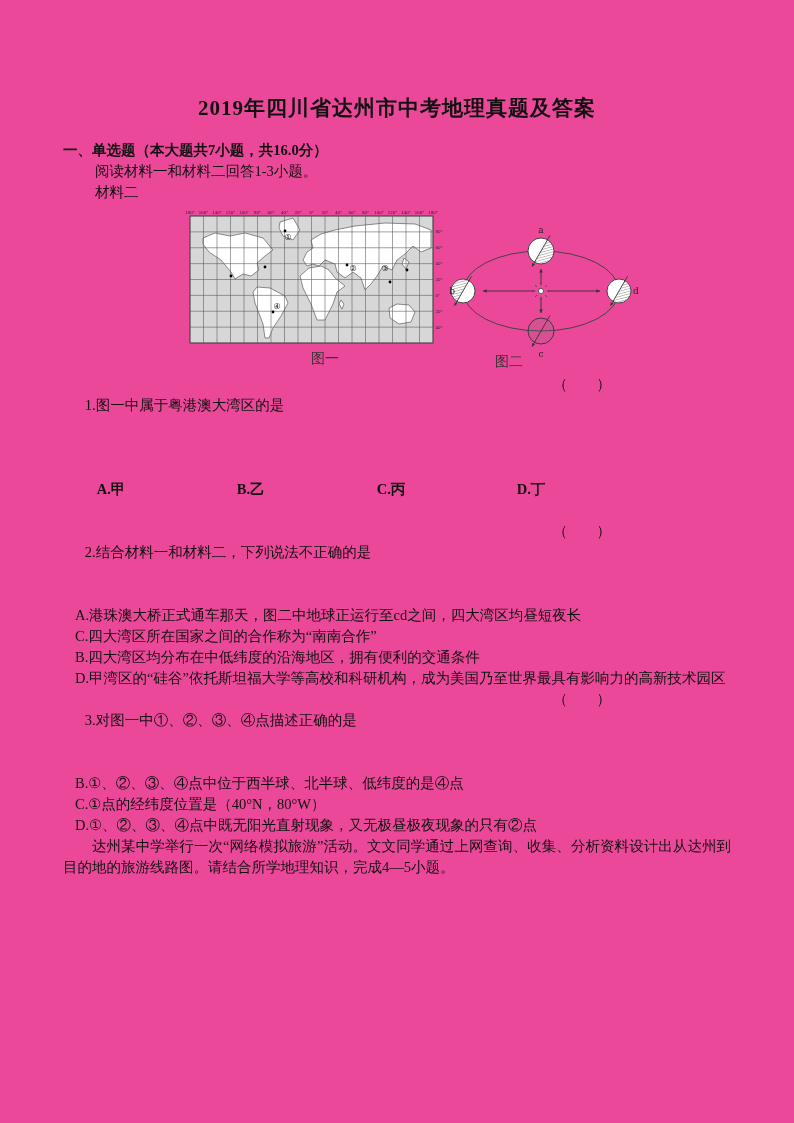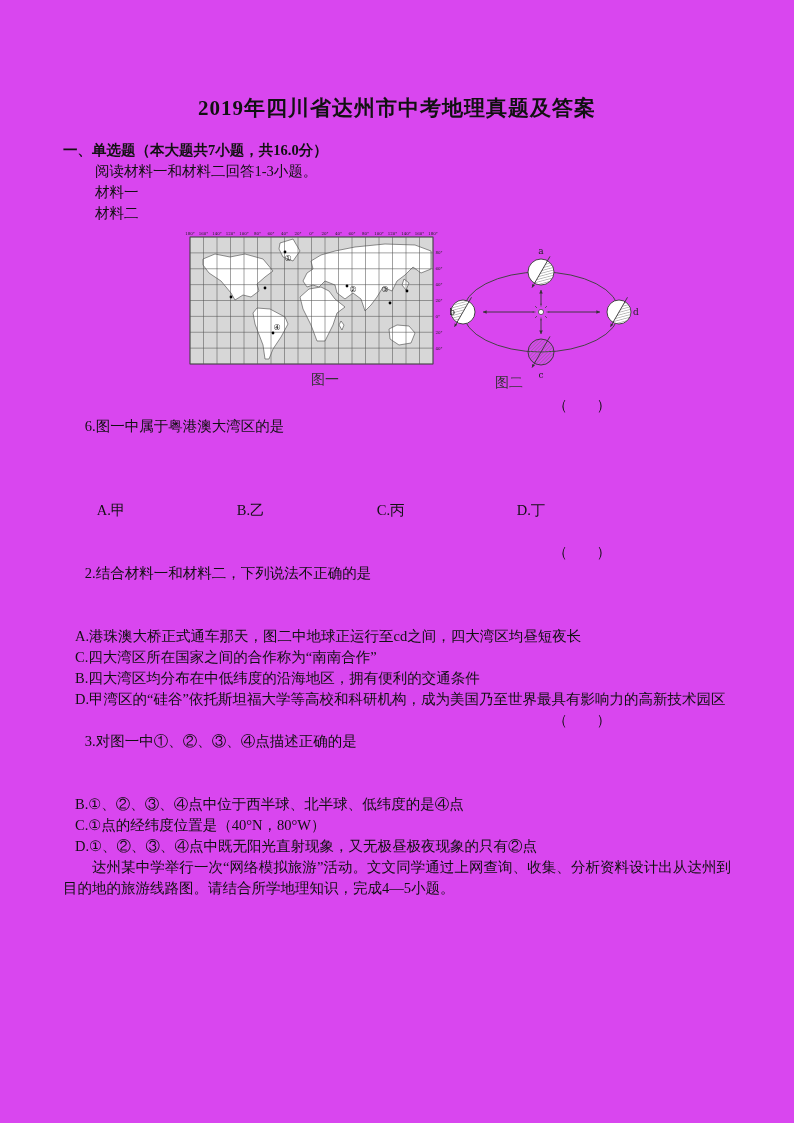--- a/index.html
+++ b/index.html
@@ -1,47 +1,46 @@
 <!DOCTYPE html>
 <html><head>
 <meta charset="utf-8">
 <style>
   html,body{margin:0;padding:0;background:#e8e8e8;}
-  .page{position:relative;width:794px;height:1123px;background:#d946ef;margin:0 auto;
+  .page{position:relative;width:794px;height:1123px;background:#ec4899;margin:0 auto;
         font-family:"Liberation Serif","DejaVu Serif",serif;color:#111;overflow:hidden;}
   .title{position:absolute;top:94px;left:0;width:794px;margin:0;text-align:center;
          font-size:21px;font-weight:bold;letter-spacing:1px;}
   .content{position:absolute;left:63px;top:140px;width:668px;font-size:14.5px;line-height:21px;}
   .line{white-space:pre-wrap;}
   .bold{font-weight:bold;}
   .ind{padding-left:32px;}
   .para{margin:0;text-indent:2em;text-align:justify;}
   .figures{position:relative;height:166px;margin-top:5px;}
   .map-svg{position:absolute;left:122px;top:0;}
   .orbit-svg{position:absolute;left:387px;top:8px;}
   .cap1{position:absolute;left:212px;top:140px;width:100px;text-align:center;font-size:14px;color:#333;}
   .cap2{position:absolute;left:432px;top:143px;width:100px;text-align:left;font-size:14px;color:#333;}
   .qstem{position:relative;}
   .bracket{position:absolute;left:490px;top:0;}
-  .opts-row{padding-left:12px;}
+  .opts-row{padding-left:12px;font-weight:bold;}
   .opts-row .opt{display:inline-block;width:140px;}
   .optline{padding-left:12px;}
   .optd{padding-left:32px;text-indent:-20px;max-width:650px;}
   svg text{font-family:"DejaVu Serif","Liberation Serif",serif;fill:#222;}
 </style>
 </head>
 <body>
 
 <div class="page">
   <h1 class="title">2019年四川省达州市中考地理真题及答案</h1>
 
   <div class="content">
     <div class="line bold">一、单选题（本大题共7小题，共16.0分）</div>
     <div class="line ind">阅读材料一和材料二回答1-3小题。</div>
-    <div class="line ind">材料一</div>
     <div class="line ind">材料二</div>
 
     <div class="figures">
 
       <svg id="map-svg" class="map-svg" width="270" height="140" viewBox="0 0 270 140">
         <rect x="5" y="8" width="243" height="127" fill="#d7d7d7" stroke="#333" stroke-width="0.8"></rect>
         <g fill="#ffffff" stroke="#444" stroke-width="0.6" stroke-linejoin="round">
           <polygon points="18,30 30,25 45,28 60,25 78,30 88,42 80,48 72,55 74,62 66,68 58,66 50,71 46,64 36,52 24,44 18,36"></polygon>
           <polygon points="95,14 108,10 115,22 108,32 98,28 94,20"></polygon>
           <polygon points="72,79 85,80 100,88 103,95 96,108 88,120 84,130 80,130 78,116 70,95 68,84"></polygon>
@@ -176,21 +175,21 @@
         <text x="2" y="78" font-size="9" text-anchor="middle">b</text>
         <text x="91" y="141" font-size="9" text-anchor="middle">c</text>
         <text x="186" y="78" font-size="9" text-anchor="middle">d</text>
       </svg>
 
       <div class="cap1">图一</div>
       <div class="cap2">图二</div>
     </div>
 
     <div class="line qstem">
-      <span>6.图一中属于粤港澳大湾区的是</span>
+      <span>1.图一中属于粤港澳大湾区的是</span>
       <span class="bracket">（　　）</span>
     </div>
     <div class="line opts-row">
       <span class="opt">A.甲</span><span class="opt">B.乙</span><span class="opt">C.丙</span><span class="opt">D.丁</span>
     </div>
 
     <div class="line qstem">
       <span>2.结合材料一和材料二，下列说法不正确的是</span>
       <span class="bracket">（　　）</span>
     </div>

